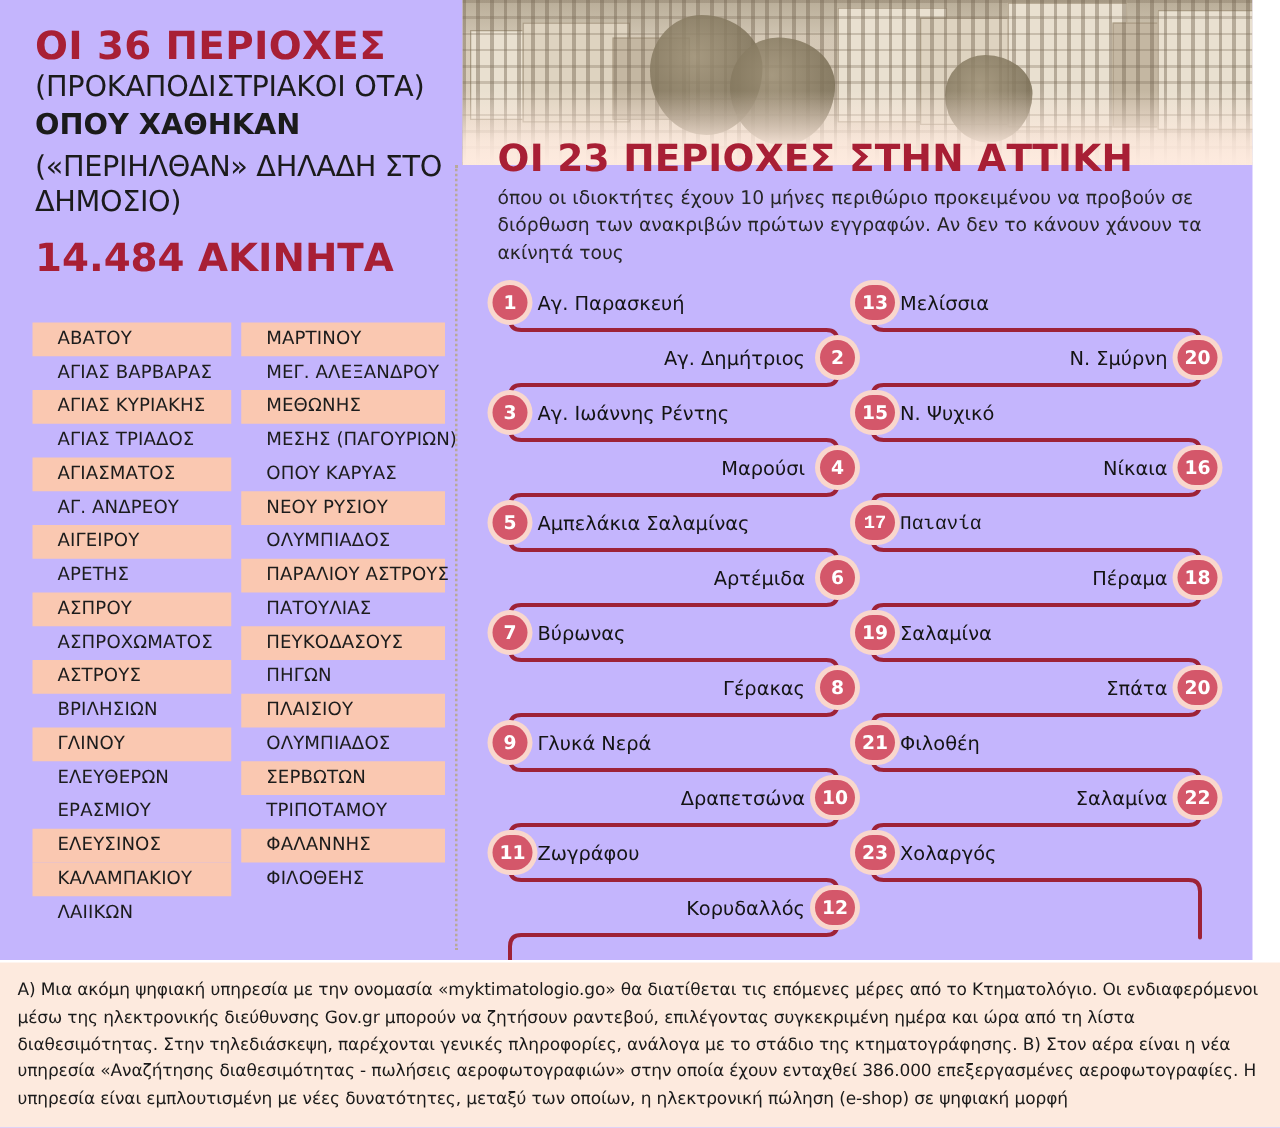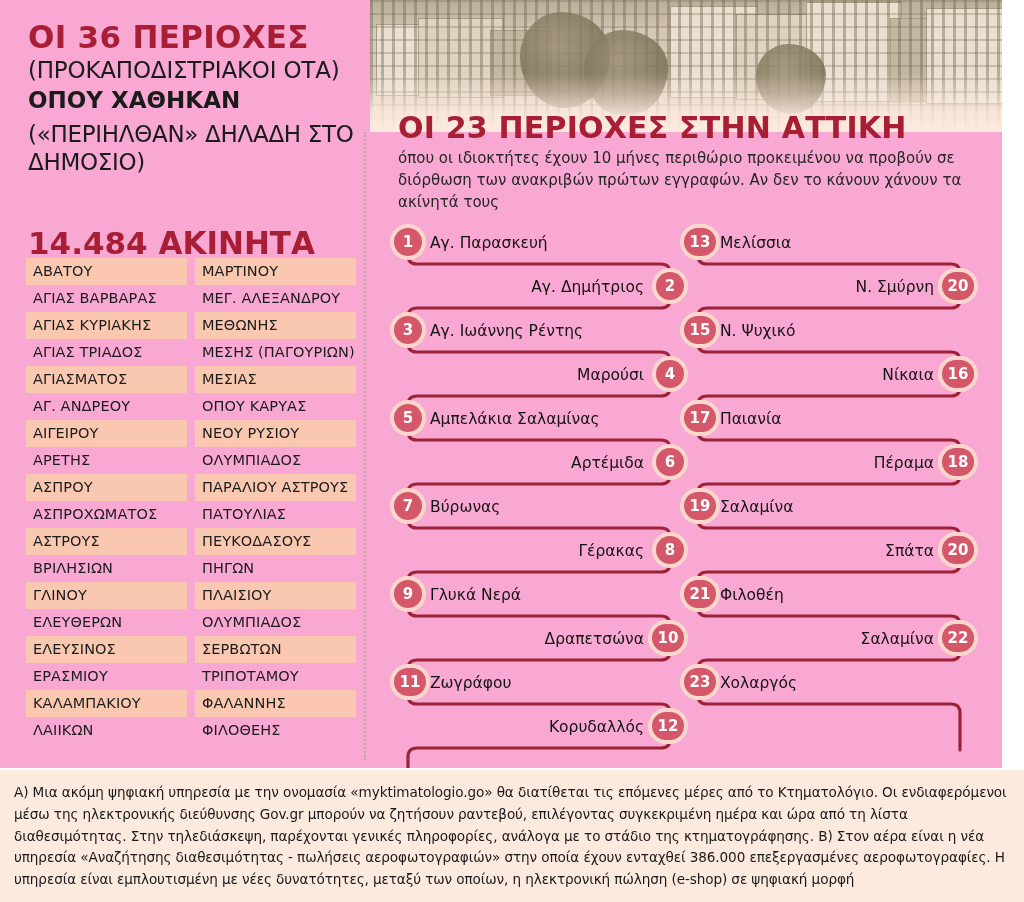--- a/index.html
+++ b/index.html
@@ -6,21 +6,21 @@
   html,body{margin:0;padding:0;}
   body{
     width:1024px;height:902px;
     background:#ffffff;
     font-family:"DejaVu Sans","Liberation Sans",sans-serif;
     overflow:hidden;
   }
   .page{
     position:relative;
     width:1024px;height:902px;
-    background:#f9a8d4;
+    background:#c4b5fd;
     overflow:hidden;
   }
   
   .right-gutter{
     position:absolute;top:0;right:0;width:22px;height:768px;
     background:#ffffff;z-index:40;
   }
 
   
   .photo{
@@ -67,29 +67,29 @@
   .head-l3{
     position:absolute;left:28px;top:88px;width:330px;
     font-size:23px;font-weight:bold;color:#1b1b1b;line-height:1.08;
   }
   .head-l4{
     position:absolute;left:28px;top:120px;width:340px;
     font-size:23px;color:#1b1b1b;line-height:1.22;letter-spacing:-.3px;
   }
   .head-num{
     position:absolute;left:28px;top:192px;width:330px;
-    font-size:31px;font-weight:bold;color:#a81f35;line-height:1;margin-top:36px;
+    font-size:31px;font-weight:bold;color:#a81f35;line-height:1;
   }
 
   .lists{position:absolute;left:26px;top:258px;width:330px;display:flex;gap:8px;}
   .col{width:163px;}
   .cell{
     height:27px;line-height:27px;
     font-size:14.5px;color:#1c1c1c;
-    padding-left:7px;white-space:nowrap;letter-spacing:.1px;
+    padding-left:20px;white-space:nowrap;letter-spacing:.1px;
   }
   .cell.alt{background:#fac8b1;}
 
   .divider{
     position:absolute;left:364px;top:132px;width:0;height:628px;
     border-left:2px dotted #b9a99a;z-index:12;
   }
 
   
   .right-panel{position:absolute;left:370px;top:0;width:654px;height:706px;z-index:15;}
@@ -179,31 +179,30 @@
           <div class="cell alt">ΑΓΙΑΣΜΑΤΟΣ</div>
           <div class="cell">ΑΓ. ΑΝΔΡΕΟΥ</div>
           <div class="cell alt">ΑΙΓΕΙΡΟΥ</div>
           <div class="cell">ΑΡΕΤΗΣ</div>
           <div class="cell alt">ΑΣΠΡΟΥ</div>
           <div class="cell">ΑΣΠΡΟΧΩΜΑΤΟΣ</div>
           <div class="cell alt">ΑΣΤΡΟΥΣ</div>
           <div class="cell">ΒΡΙΛΗΣΙΩΝ</div>
           <div class="cell alt">ΓΛΙΝΟΥ</div>
           <div class="cell">ΕΛΕΥΘΕΡΩΝ</div>
+          <div class="cell">ΕΡΑΣΜΙΟΥ</div>
           <div class="cell alt">ΕΛΕΥΣΙΝΟΣ</div>
-          <div class="cell">ΕΡΑΣΜΙΟΥ</div>
           <div class="cell alt">ΚΑΛΑΜΠΑΚΙΟΥ</div>
           <div class="cell">ΛΑΙΙΚΩΝ</div>
         </div>
       <div class="col" id="col-b">
           <div class="cell alt">ΜΑΡΤΙΝΟΥ</div>
           <div class="cell">ΜΕΓ. ΑΛΕΞΑΝΔΡΟΥ</div>
           <div class="cell alt">ΜΕΘΩΝΗΣ</div>
           <div class="cell">ΜΕΣΗΣ (ΠΑΓΟΥΡΙΩΝ)</div>
-          <div class="cell alt">ΜΕΣΙΑΣ</div>
           <div class="cell">ΟΠΟΥ ΚΑΡΥΑΣ</div>
           <div class="cell alt">ΝΕΟΥ ΡΥΣΙΟΥ</div>
           <div class="cell">ΟΛΥΜΠΙΑΔΟΣ</div>
           <div class="cell alt">ΠΑΡΑΛΙΟΥ ΑΣΤΡΟΥΣ</div>
           <div class="cell">ΠΑΤΟΥΛΙΑΣ</div>
           <div class="cell alt">ΠΕΥΚΟΔΑΣΟΥΣ</div>
           <div class="cell">ΠΗΓΩΝ</div>
           <div class="cell alt">ΠΛΑΙΣΙΟΥ</div>
           <div class="cell">ΟΛΥΜΠΙΑΔΟΣ</div>
           <div class="cell alt">ΣΕΡΒΩΤΩΝ</div>
@@ -307,21 +306,21 @@
           <div class="lbl">Ν. Σμύρνη</div>
         </div>
         <div class="row l" style="top: 88px;">
           <div class="badge wide">15</div>
           <div class="lbl">Ν. Ψυχικό</div>
         </div>
         <div class="row r" style="top: 132px;">
           <div class="badge wide">16</div>
           <div class="lbl">Νίκαια</div>
         </div>
-        <div class="row l" style="top: 176px;">
+        <div class="row l" style="top: 176px; font-family: Liberation Mono, monospace;">
           <div class="badge wide">17</div>
           <div class="lbl">Παιανία</div>
         </div>
         <div class="row r" style="top: 220px;">
           <div class="badge wide">18</div>
           <div class="lbl">Πέραμα</div>
         </div>
         <div class="row l" style="top: 264px;">
           <div class="badge wide">19</div>
           <div class="lbl">Σαλαμίνα</div>

